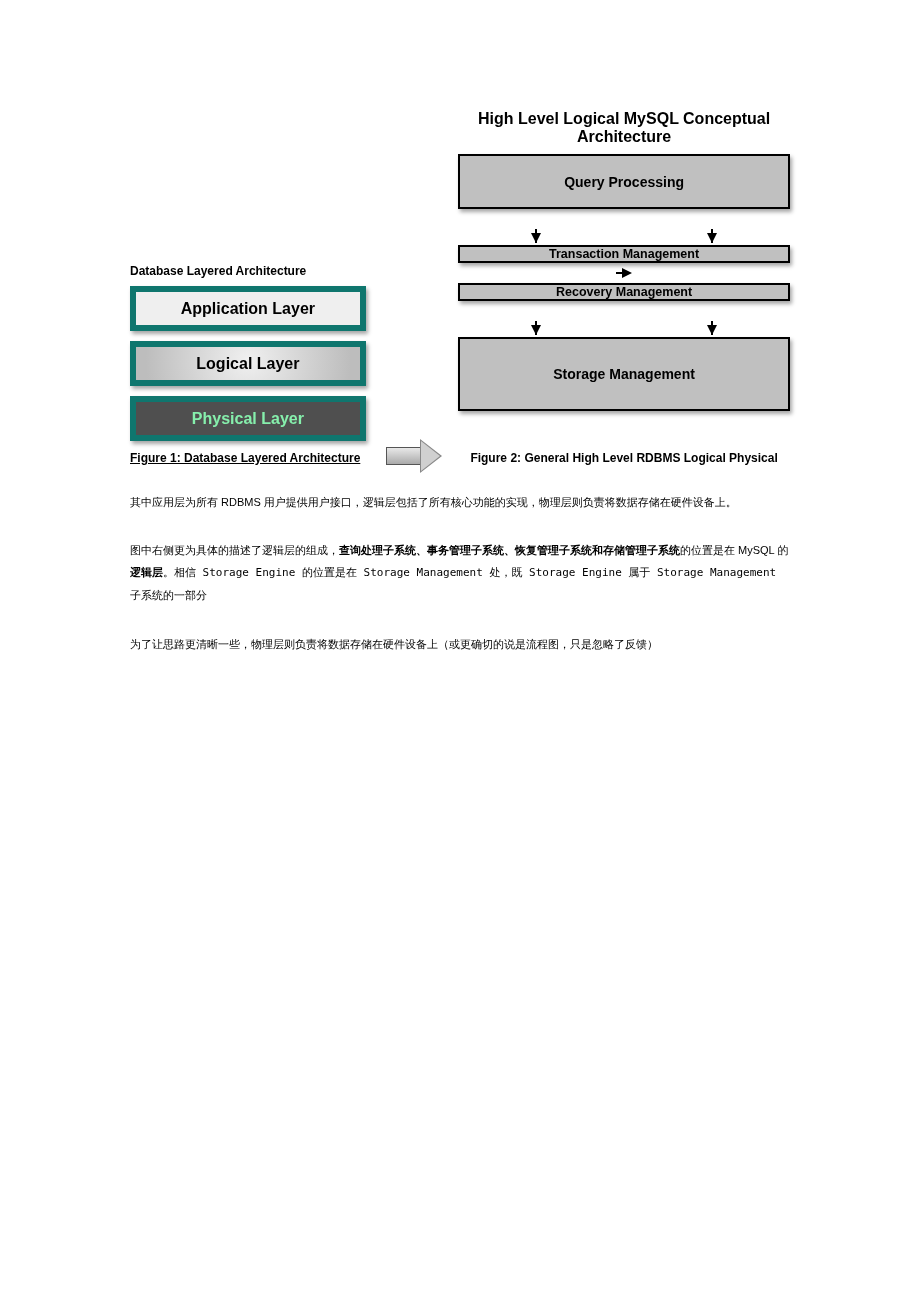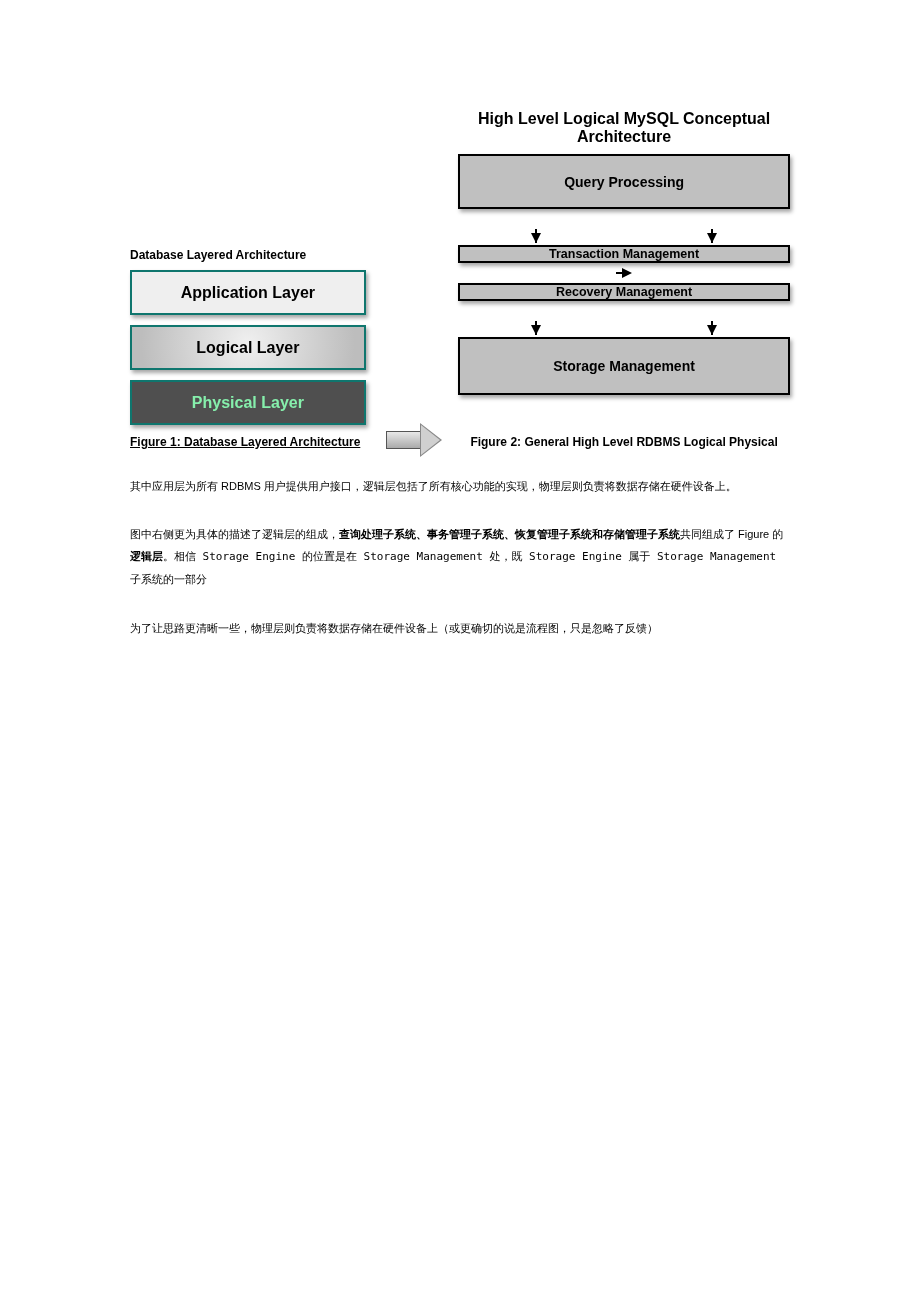--- a/index.html
+++ b/index.html
@@ -17,21 +17,21 @@
     align-items: flex-end;
   }
   .fig1 { width: 270px; }
   .fig1-title {
     font-size: 12px;
     font-weight: bold;
     margin-bottom: 8px;
   }
   .fig1-box {
     height: 45px;
-    border: 2px solid #0f766e;
+    border: 6px solid #0f766e;
     background: #efefef;
     box-shadow: 2px 3px 4px rgba(0,0,0,.35);
     display: flex;
     align-items: center;
     justify-content: center;
     font-weight: bold;
     font-size: 16px;
     margin-bottom: 10px;
   }
   .fig1-box.logical {
@@ -60,21 +60,21 @@
     box-shadow: 2px 3px 4px rgba(0,0,0,.35);
     display: flex;
     align-items: center;
     justify-content: center;
     font-weight: bold;
     font-size: 14px;
   }
   .f2-query { height: 55px; margin-bottom: 18px; }
   .f2-mid { display: flex; gap: 20px; margin-bottom: 18px; position: relative; flex-direction: column; }
   .f2-mid .f2box { flex: 1; height: 48px; font-size: 12.5px; }
-  .f2-storage { height: 58px; }
+  .f2-storage { height: 74px; }
   .fig2-caption {
     font-size: 12px;
     font-weight: bold;
     text-align: center;
     margin-top: 40px;
   }
   .big-arrow {
     width: 60px;
     position: relative;
     margin-top: 95px;
@@ -189,16 +189,16 @@
     <div class="f2box f2-storage">Storage Management</div>
 
     <div class="fig2-caption">Figure 2: General High Level RDBMS Logical Physical</div>
   </div>
 
 </div>
 
 <p class="para">其中应用层为所有 RDBMS 用户提供用户接口，逻辑层包括了所有核心功能的实现，物理层则负责将数据存储在硬件设备上。</p>
 
 <p class="para">
-  <span>图中右侧更为具体的描述了逻辑层的组成，</span><b>查询处理子系统、事务管理子系统、恢复管理子系统和存储管理子系统</b><span>共同组成了 Figure 的</span><b>逻辑层</b><span class="mono">。相信 Storage Engine 的位置是在 Storage Management 处，既 Storage Engine 属于 Storage Management 子系统的一部分</span>
+  <span>图中右侧更为具体的描述了逻辑层的组成，</span><b>查询处理子系统、事务管理子系统、恢复管理子系统和存储管理子系统</b><span>的位置是在 MySQL 的</span><b>逻辑层</b><span class="mono">。相信 Storage Engine 的位置是在 Storage Management 处，既 Storage Engine 属于 Storage Management 子系统的一部分</span>
 </p>
 
 <p class="para">为了让思路更清晰一些，物理层则负责将数据存储在硬件设备上（或更确切的说是流程图，只是忽略了反馈）</p>
 
 </body></html>

